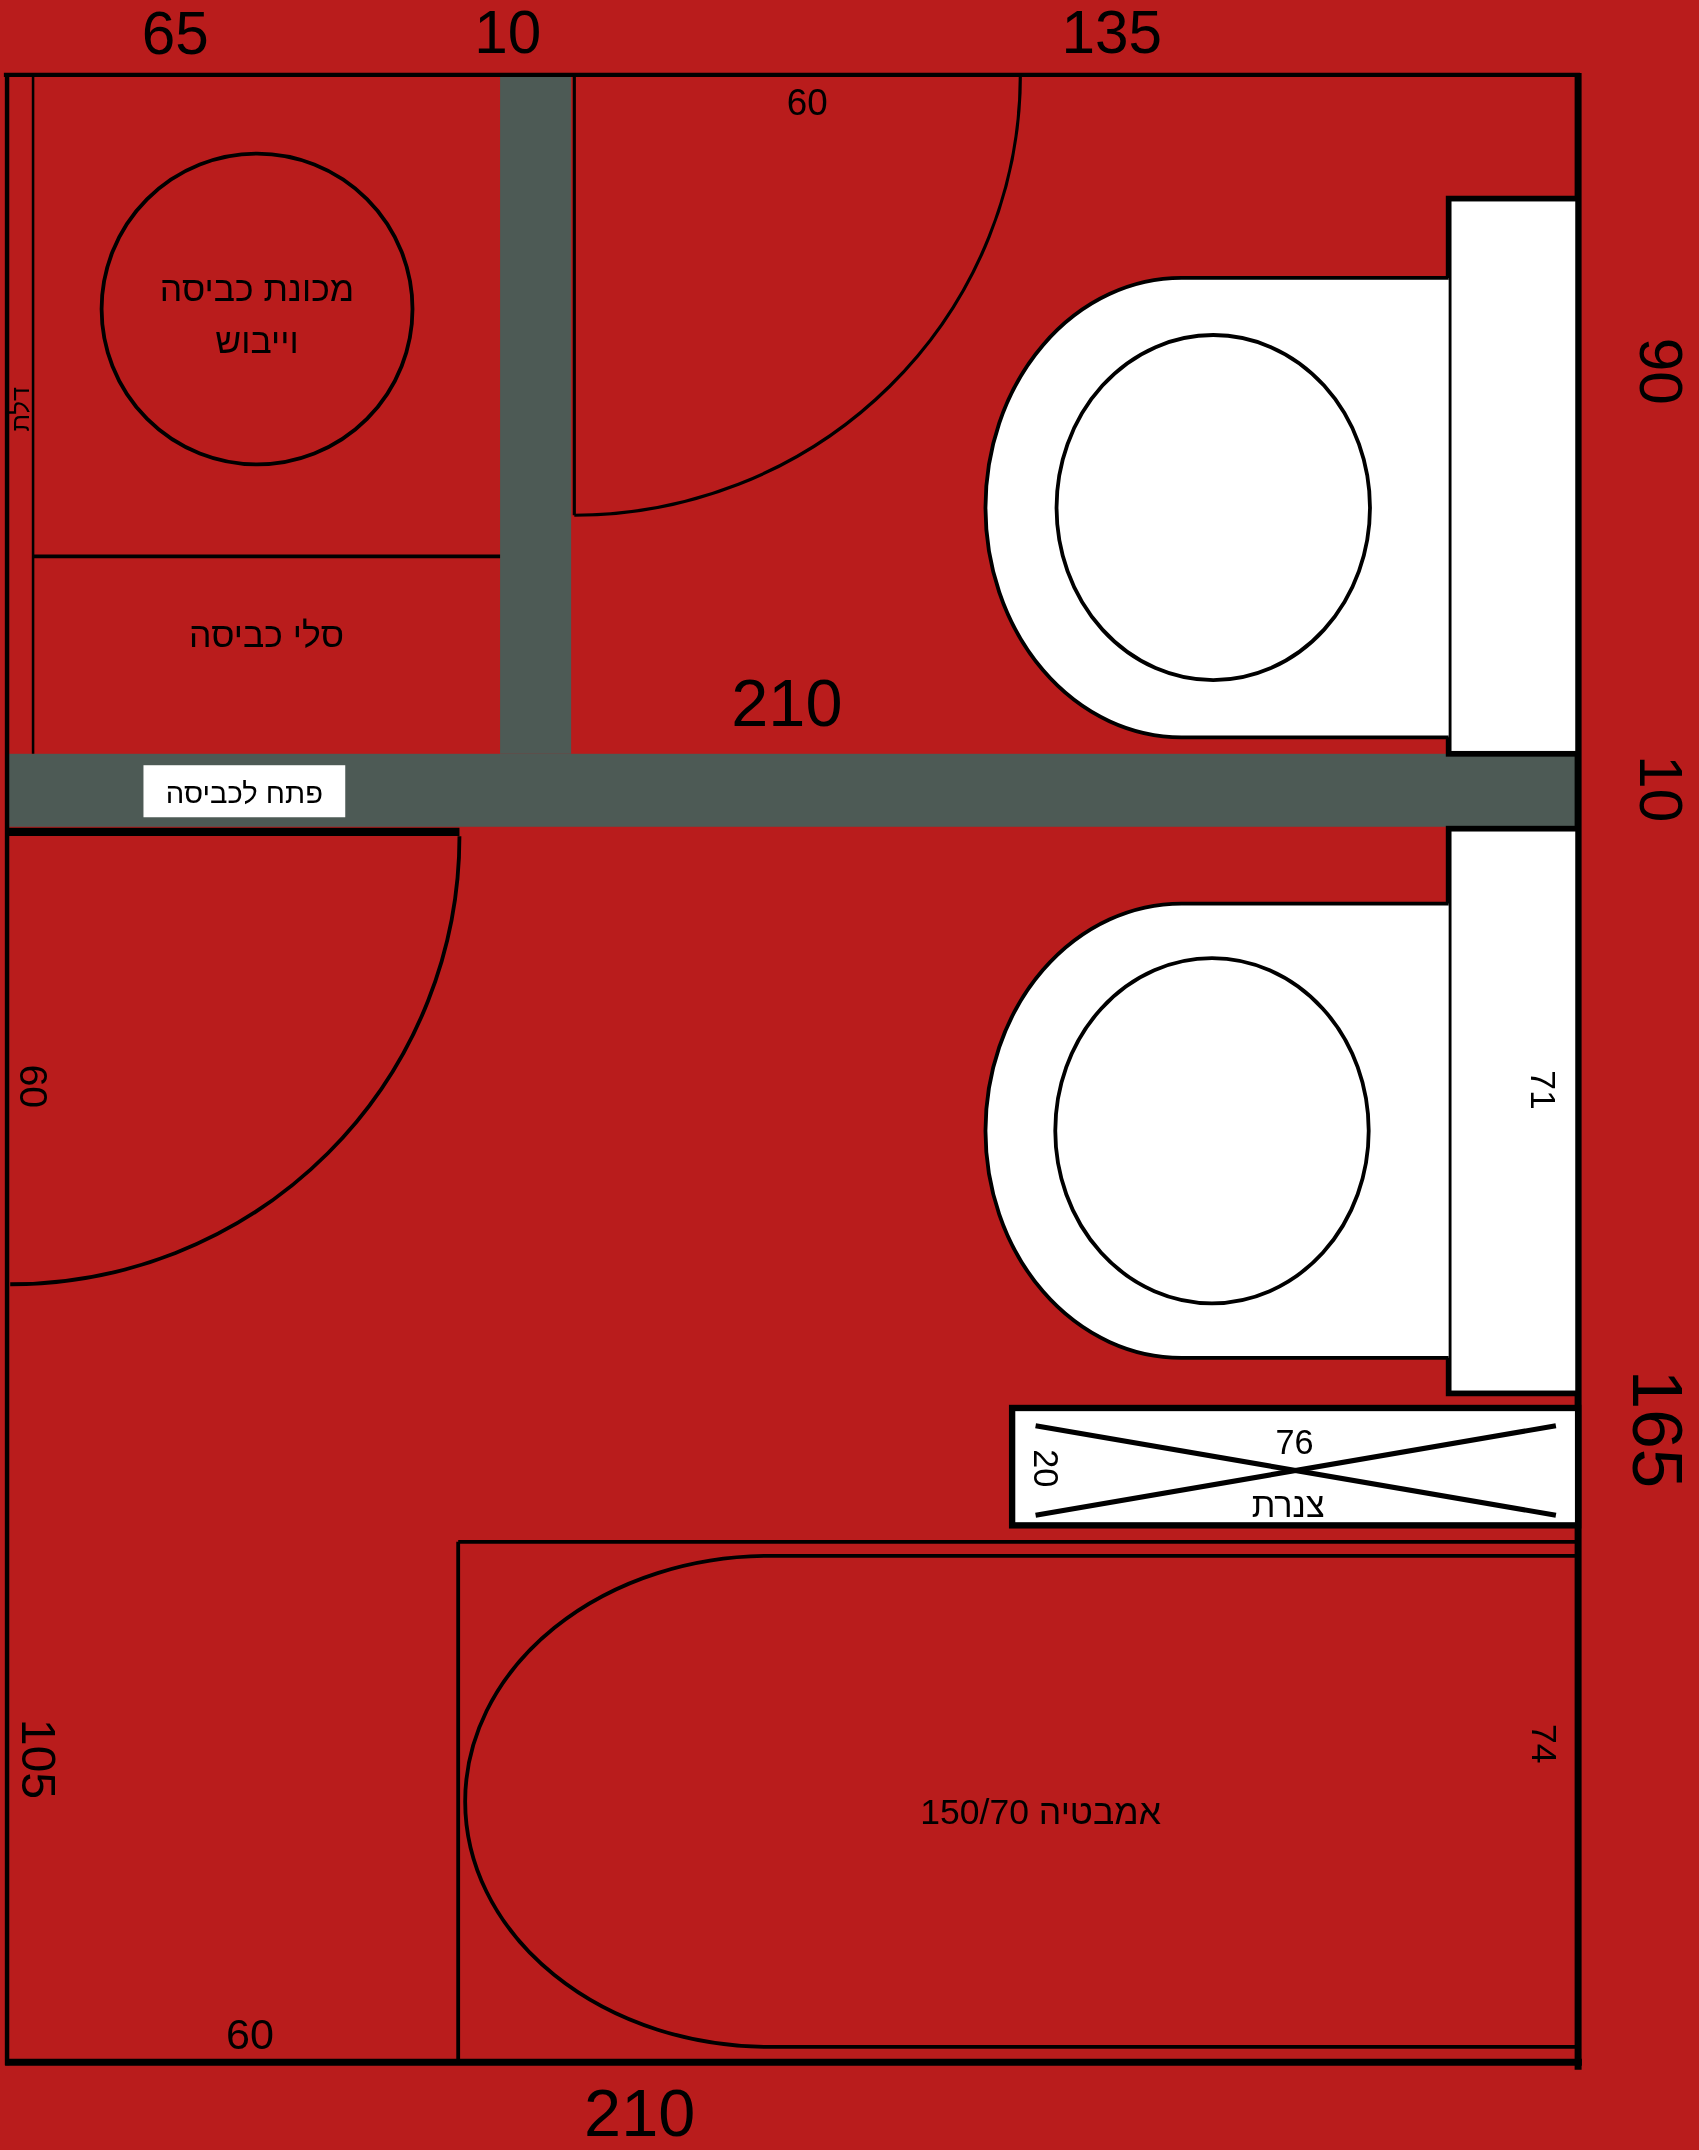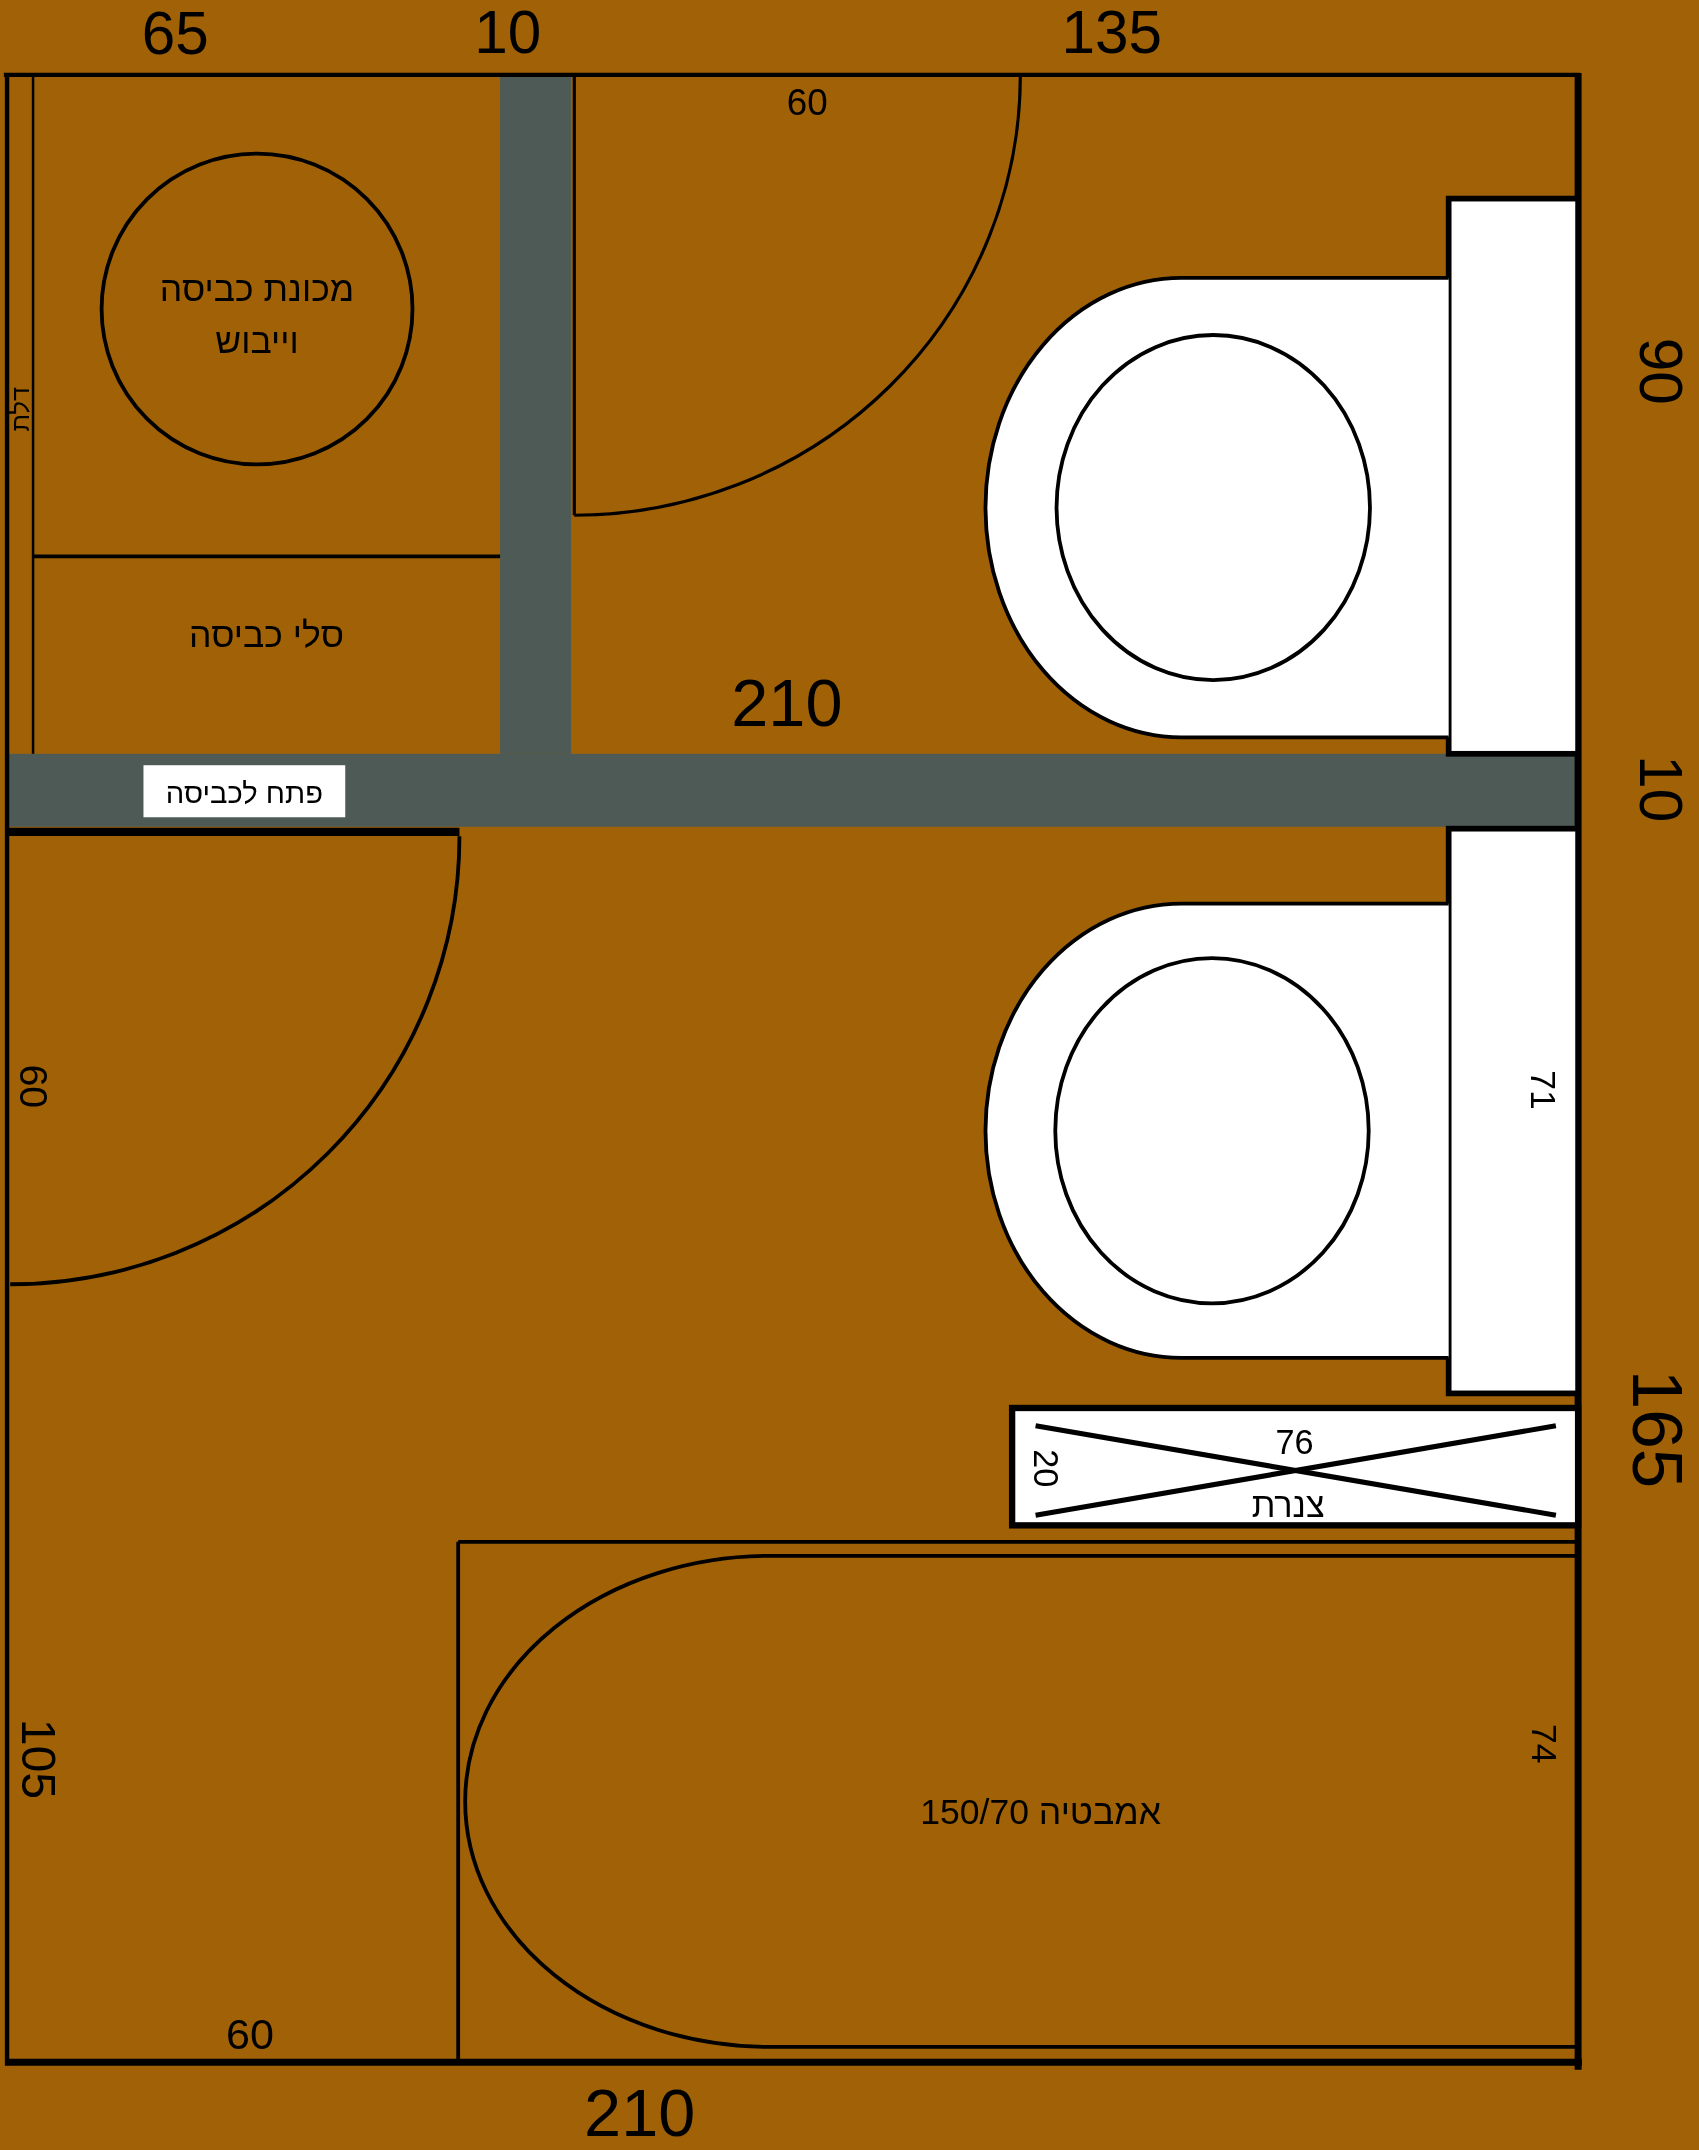--- a/index.html
+++ b/index.html
@@ -1,20 +1,20 @@
 <!DOCTYPE html>
 <html style="font-size:10px"><head>
 <meta charset="utf-8">
 <style>
   html, body { margin: 0; padding: 0; background: #ffffff; }
   .page {
     position: relative;
     width: 1700px;
     height: 2151px;
-    background: #a16207;
+    background: #b91c1c;
     font-family: "Liberation Sans", "DejaVu Sans", sans-serif;
   }
   svg { display: block; }
   text {
     fill: #000000;
     font-family: "Liberation Sans", "DejaVu Sans", sans-serif;
   }
   .dim-big    { font-size: 95px; }
   .dim-huge   { font-size: 112px; }
   .dim-210    { font-size: 105px; }

